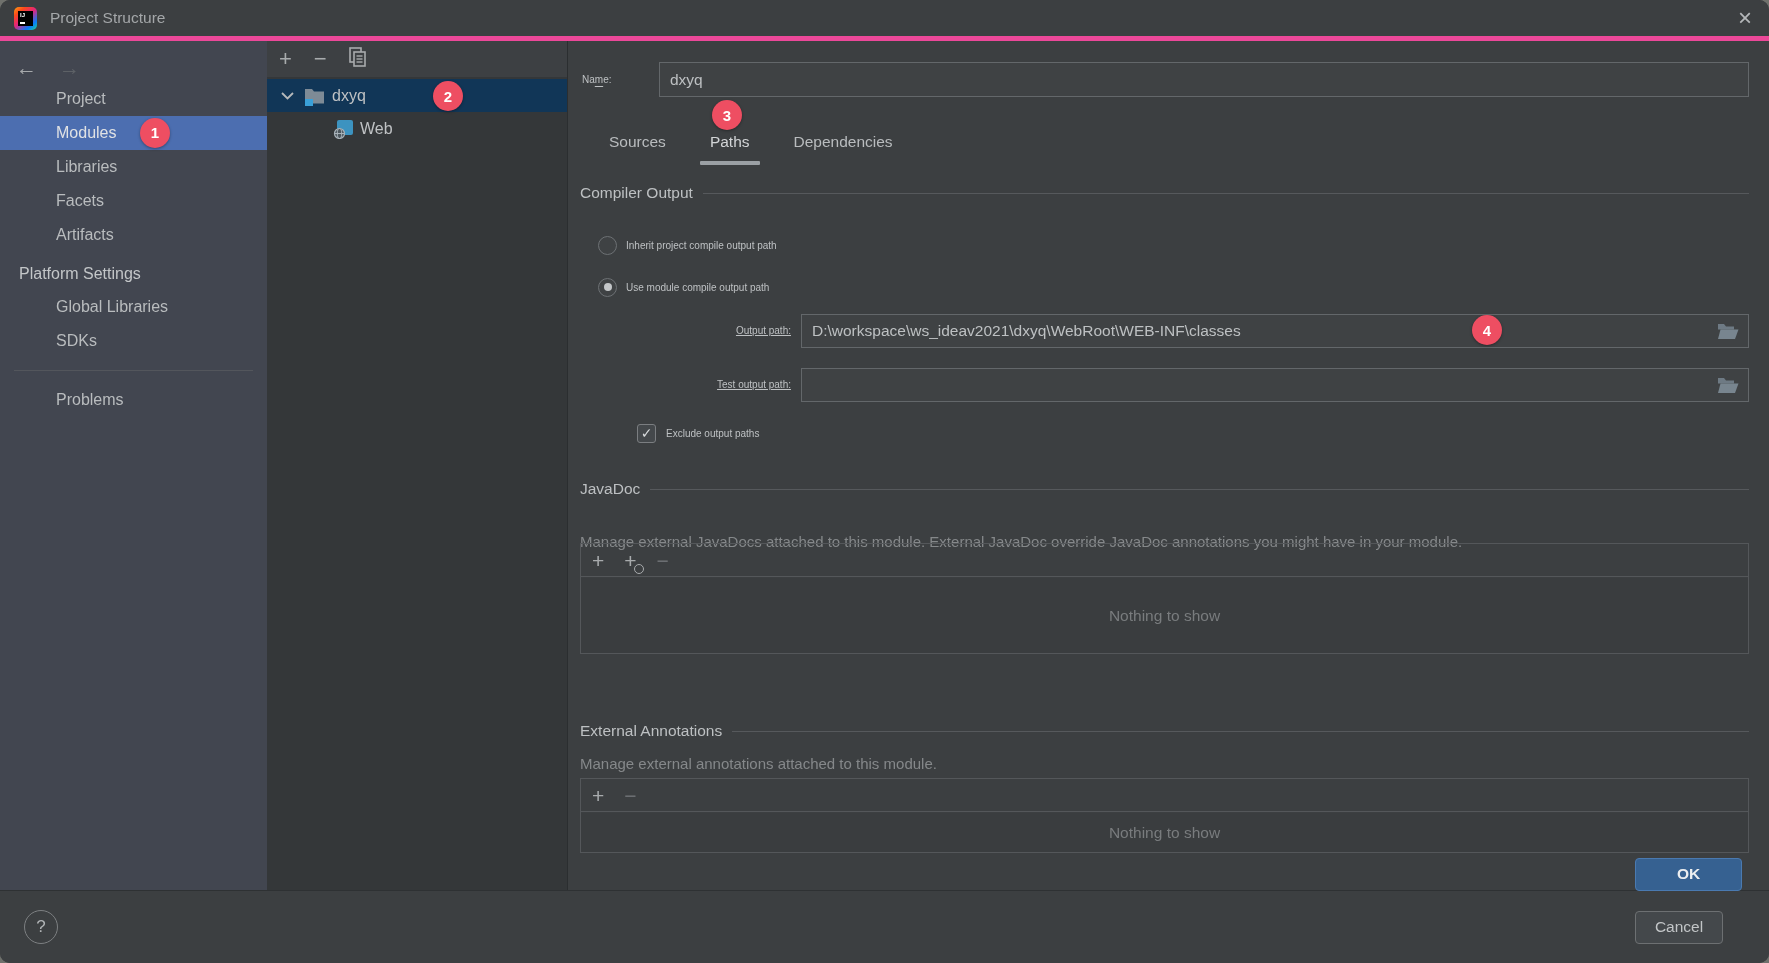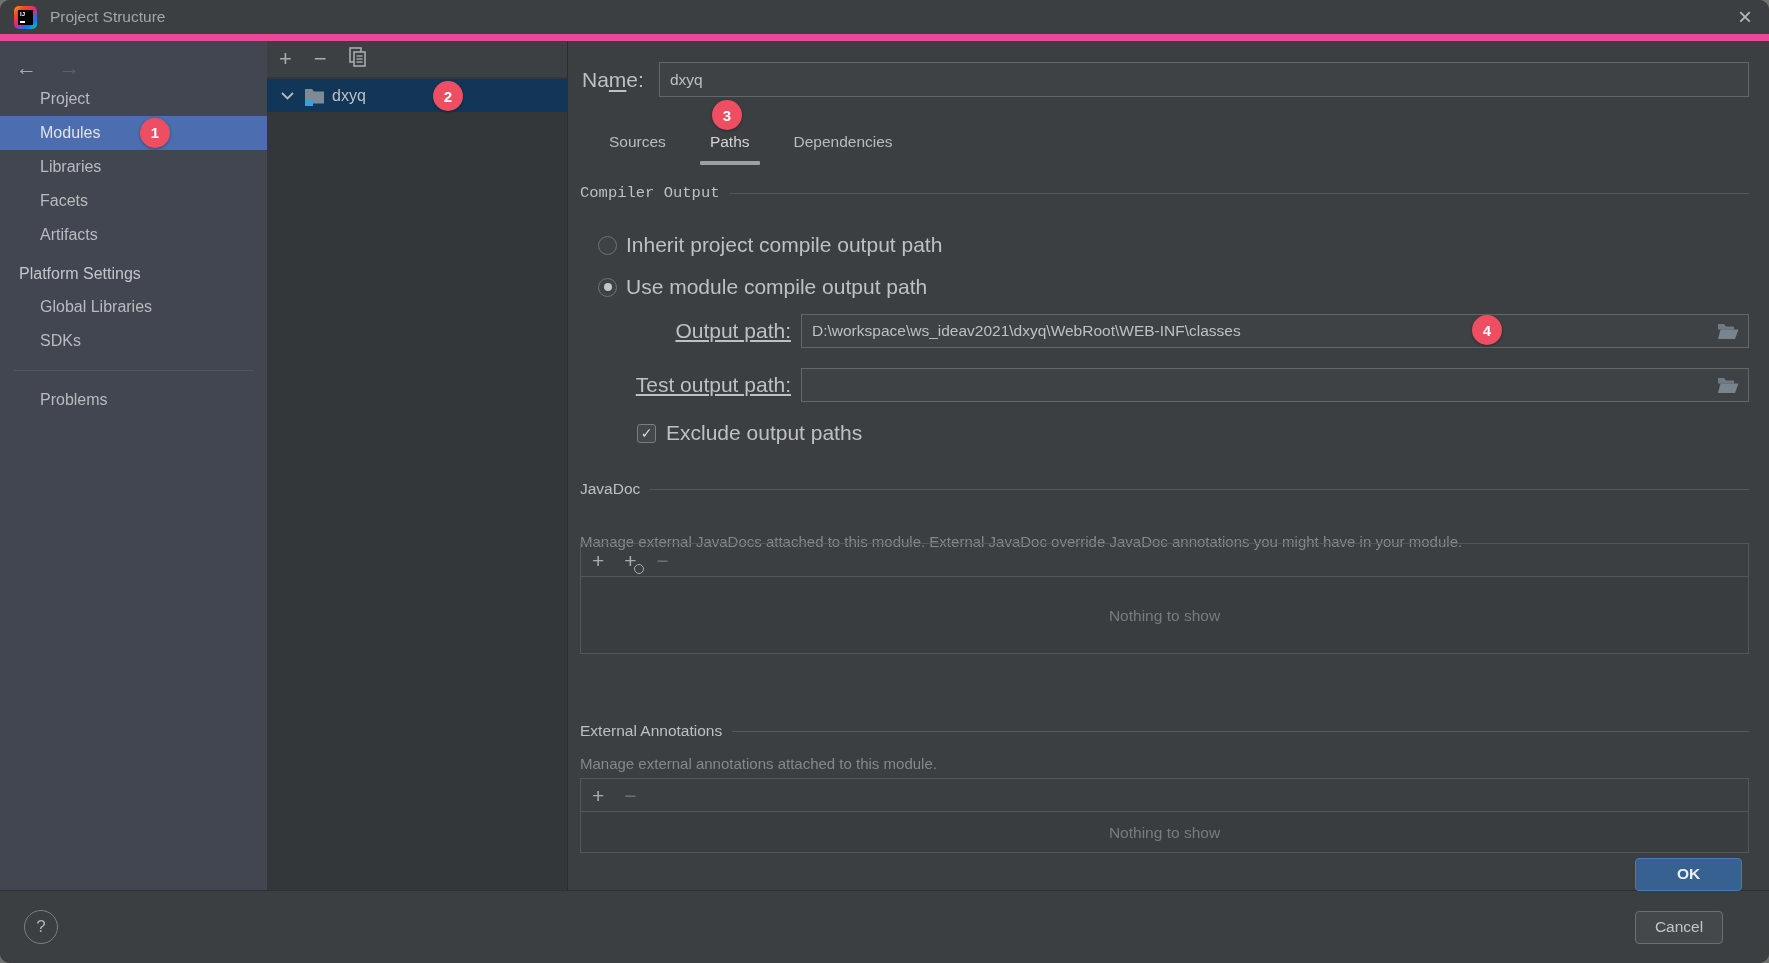--- a/index.html
+++ b/index.html
@@ -2,38 +2,38 @@
 <html><head>
 <meta charset="utf-8">
 <style>
   html,body { margin:0; padding:0; background:#6f716c; font-family:"Liberation Sans",sans-serif; }
   * { box-sizing:border-box; }
   .dialog { position:relative; width:1769px; height:963px; background:#3c3f41; border-radius:10px;
             overflow:hidden; color:#bdc0c2; }
 
   
   .titlebar { position:absolute; top:0; left:0; right:0; height:41px; display:flex; align-items:center;
-              padding:0 0 0 14px; background:#3c3f41; border-bottom:7px solid #ec4899; }
+              padding:0 0 0 14px; background:#3c3f41; border-bottom:5px solid #ec4899; }
   .ij-logo { width:23px; height:23px; border-radius:5px; flex:0 0 auto;
              background:linear-gradient(140deg,#fda313 0%,#fc4a1a 22%,#e4237e 48%,#077cfb 78%,#21d789 100%);
              display:flex; align-items:center; justify-content:center; }
   .ij-inner { width:15px; height:15px; background:#000; color:#fff; font-size:6px; font-weight:bold;
               padding:1px 0 0 2px; position:relative; }
   .ij-inner::after { content:""; position:absolute; left:2px; bottom:2px; width:5px; height:1.5px; background:#fff; }
   .win-title { margin-left:13px; font-size:15.5px; color:#a4a7a9; }
   .close-btn { margin-left:auto; width:48px; height:41px; display:flex; align-items:center; justify-content:center;
                font-size:24px; color:#b4b7b9; cursor:default; }
 
   
   .sidebar { position:absolute; top:41px; left:0; width:267px; bottom:73px; background:#424650; }
   .nav-arrows { height:28px; margin-top:13px; padding-left:16px; display:flex; gap:22px; align-items:center;
                 font-size:21px; }
   .arrow-back { color:#a6a9ab; } .arrow-fwd { color:#5d6166; }
   .group-hdr { height:32px; line-height:32px; padding-left:19px; margin-top:6px; font-size:16px; color:#c3c6c8; }
-  .side-item { height:34px; line-height:34px; padding-left:40px; font-size:16px; color:#b9bcbe; position:relative; }
+  .side-item { height:34px; line-height:34px; padding-left:56px; font-size:16px; color:#b9bcbe; position:relative; }
   .side-item.selected { background:#4c6eb0; color:#e0e2e4; }
   .side-divider { border-top:1px solid #53565c; margin:12px 14px 0 14px; }
   .side-item.problems { margin-top:12px; }
 
   
   .badge { position:absolute; width:30px; height:30px; border-radius:50%; background:#ee4e62; color:#fff;
            font-size:15px; font-weight:bold; display:flex; align-items:center; justify-content:center;
            box-shadow:0 1px 3px rgba(0,0,0,.35); z-index:5; }
 
   
@@ -47,21 +47,21 @@
   .mod-icon { margin-right:6px; display:flex; }
   .web-row { padding-left:66px; }
   .web-icon { margin-right:6px; display:flex; }
 
   
   .main { position:absolute; left:568px; top:41px; width:1201px; height:849px; background:#3c3f41; }
   .row-abs { position:absolute; }
   .field { background:#3f4244; border:1px solid #63676a; color:#bdc0c2; font-size:15.5px; padding:0 10px;
            width:100%; height:100%; outline:none; font-family:"Liberation Sans",sans-serif; }
   .mnemonic { text-decoration:underline; text-underline-offset:3px; }
-  .lbl { font-size:21px; color:#bec1c3; }
+  .lbl { font-size:10px; color:#bec1c3; }
 
   .name-row { top:21px; left:14px; height:35px; display:flex; align-items:center; }
   .name-input-wrap { position:absolute; left:91px; top:21px; width:1090px; height:35px; }
 
   .tabs { top:84px; left:39px; height:40px; display:flex; gap:40px; }
   .tab { position:relative; font-size:15.5px; color:#b9bcbe; padding:8px 2px 0 2px; }
   .tab.selected { color:#d2d4d6; }
   .tab.selected::after { content:""; position:absolute; left:-8px; right:-8px; bottom:0; height:4px;
                          background:#9ba0a4; border-radius:1px; }
 
@@ -163,39 +163,50 @@
       </span>
       <span class="mod-icon">
         <svg width="23" height="20" viewBox="0 0 23 20">
           <path d="M2 3 h7 l2 2.5 h10 v12 h-19 z" fill="#7e8b96"></path>
           <rect x="2" y="13" width="8" height="7" fill="#3aa0d8"></rect>
         </svg>
       </span>
       <span>dxyq</span>
       <span class="badge" style="left:166px; top:2px;">2</span>
     </div>
+    <div class="tree-row web-row">
+      <span class="web-icon">
+        <svg width="21" height="20" viewBox="0 0 21 20">
+          <rect x="4" y="1" width="16" height="15" rx="2" fill="#3c93c0"></rect>
+          <circle cx="6.5" cy="14.5" r="5" fill="#4c565d" stroke="#a8b2b9" stroke-width="1.2"></circle>
+          <ellipse cx="6.5" cy="14.5" rx="2.2" ry="5" fill="none" stroke="#a8b2b9" stroke-width="1"></ellipse>
+          <line x1="1.5" y1="14.5" x2="11.5" y2="14.5" stroke="#a8b2b9" stroke-width="1"></line>
+        </svg>
+      </span>
+      <span>Web</span>
+    </div>
   </div>
 
   <div class="main">
 
     <div class="row-abs name-row">
       <span class="lbl"><span>Na</span><span class="mnemonic">m</span><span>e:</span></span>
     </div>
     <div class="row-abs name-input-wrap">
       <input class="field" value="dxyq" style="">
     </div>
 
     <div class="row-abs tabs">
       <div class="tab">Sources</div>
       <div class="tab selected">Paths</div>
       <div class="tab">Dependencies</div>
     </div>
     <span class="badge" style="left:144px; top:59px;">3</span>
 
-    <div class="row-abs section-hdr" style="top:140px;font-family:Liberation Mono, monospace;">
+    <div class="row-abs section-hdr" style="top:140px;">
       <span class="section-title">Compiler Output</span>
       <span class="rule"></span>
     </div>
 
     <div class="row-abs radio-row" style="top:190px;">
       <span class="radio"></span>
       <span class="lbl">Inherit project compile output path</span>
     </div>
     <div class="row-abs radio-row" style="top:232px;">
       <span class="radio checked">

